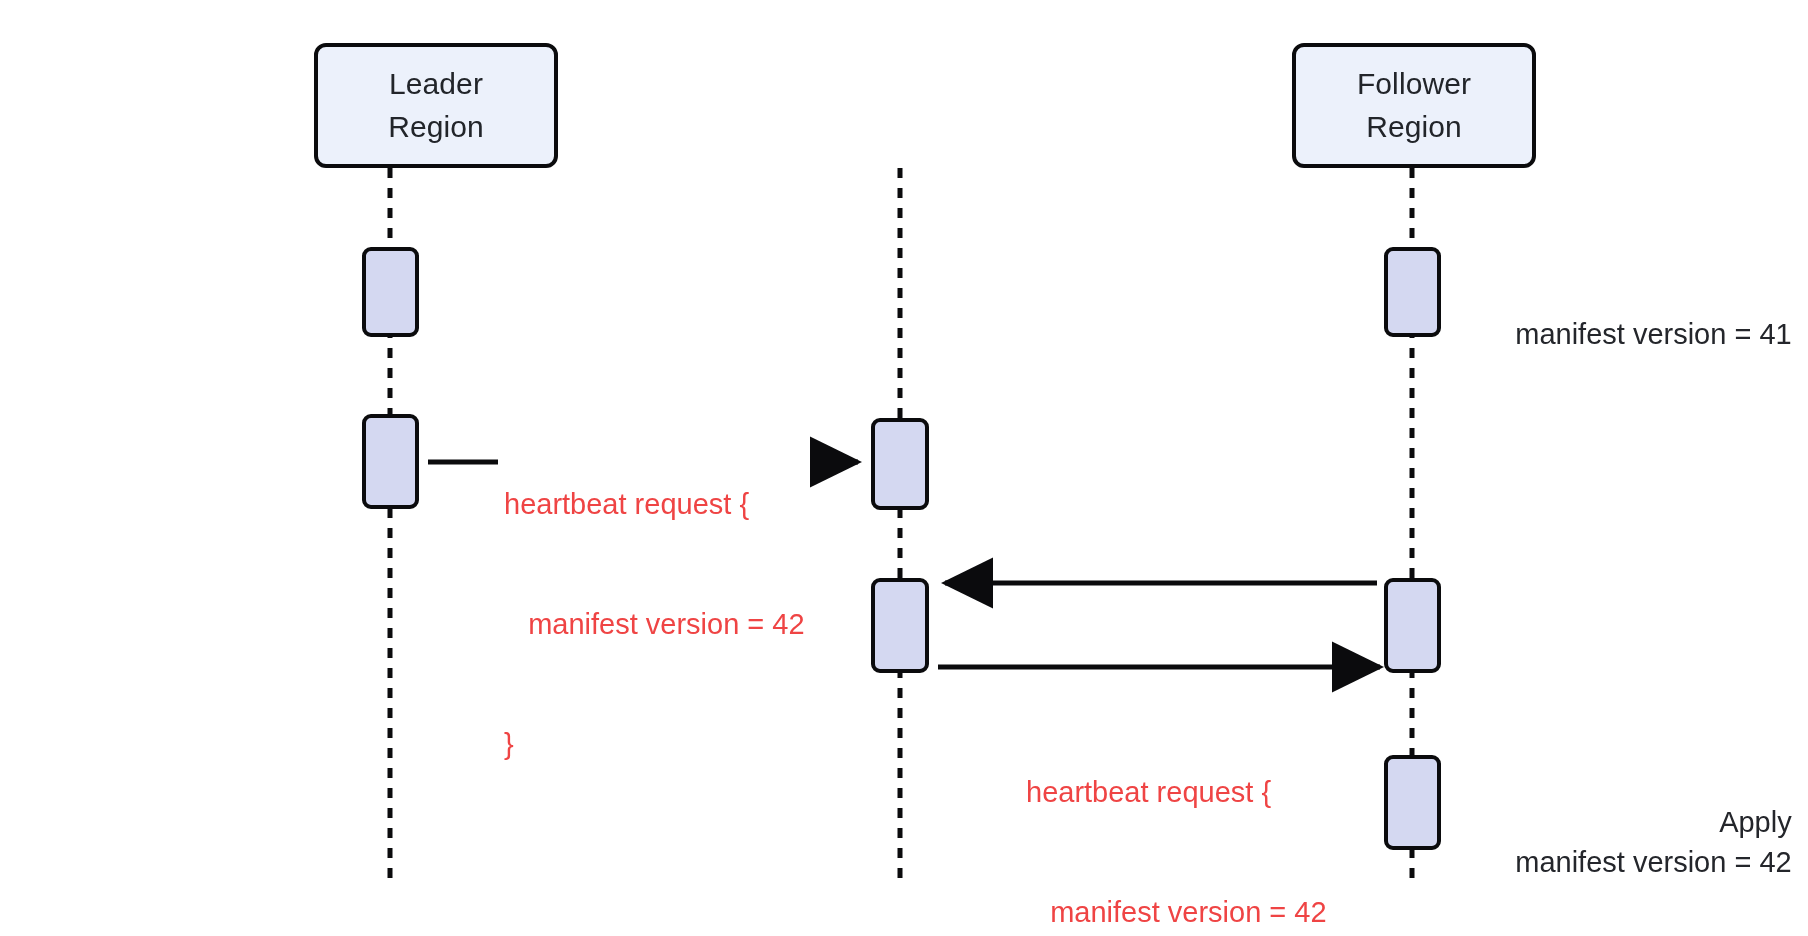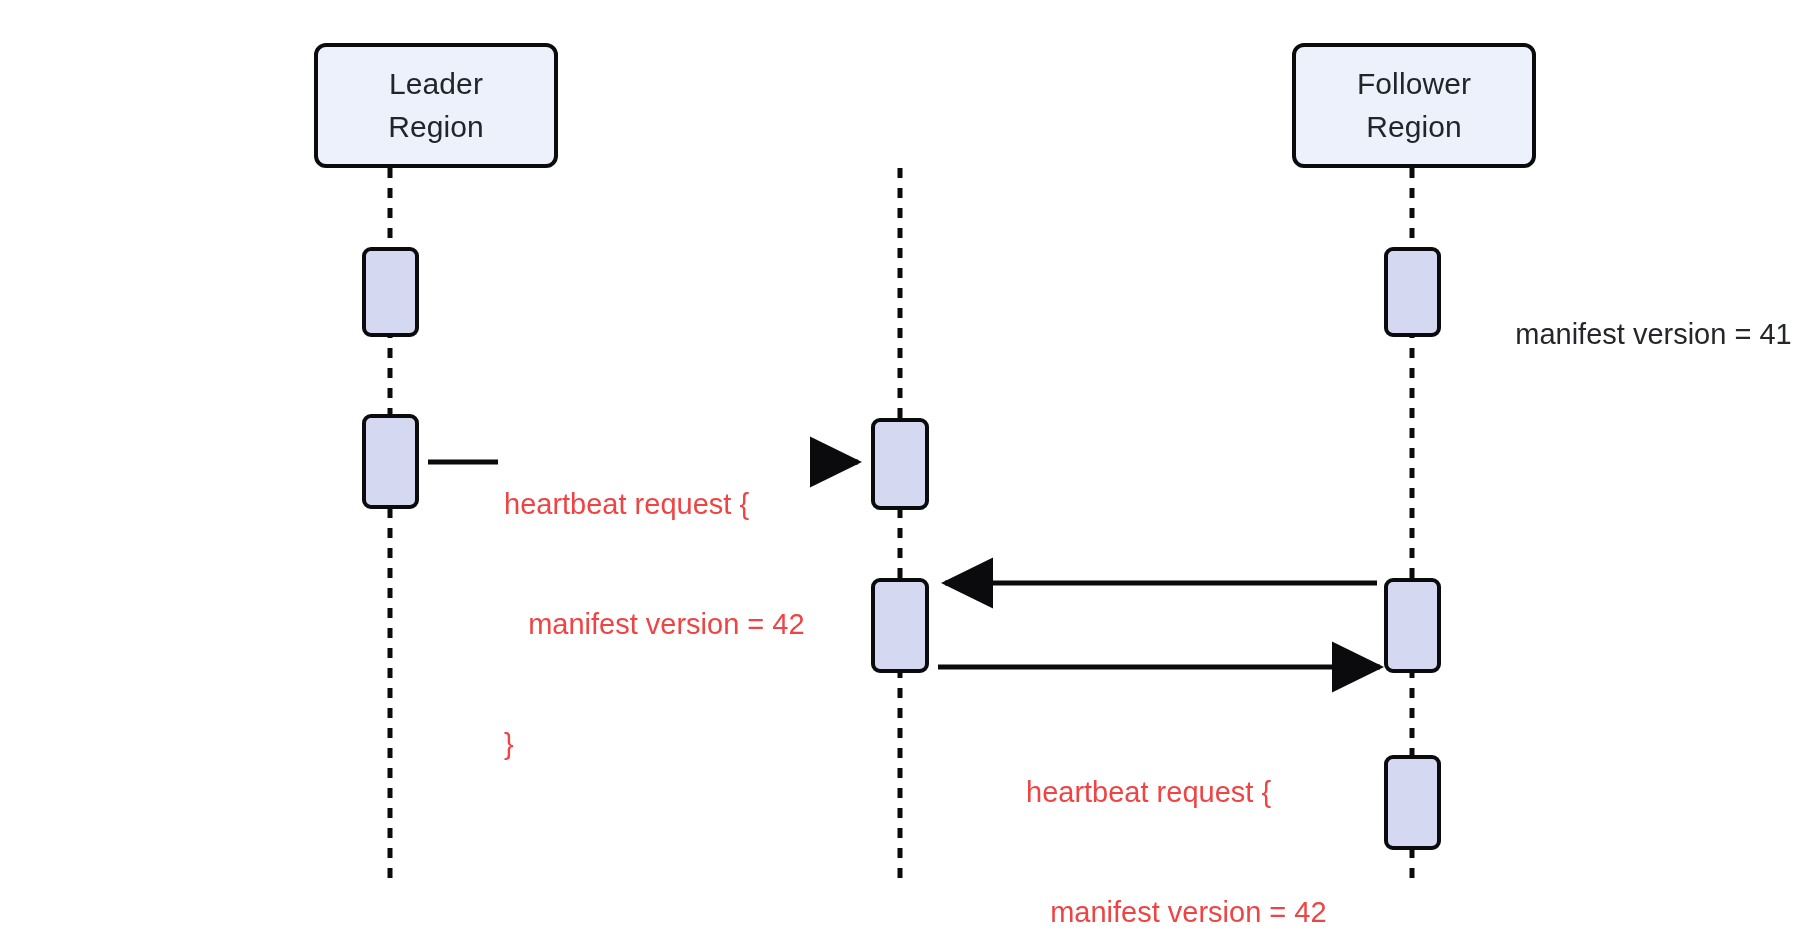--- a/index.html
+++ b/index.html
@@ -126,20 +126,24 @@
 
   <div class="activation" style="left:1384px; top:578px; width:57px; height:95px;"></div>
 
   <div class="activation" style="left:1384px; top:755px; width:57px; height:95px;"></div>
 
 
   <div class="note right" style="left:1483px; top:274px;">
     <span class="ln">manifest version = 41</span>
   </div>
 
+  <div class="note right" style="left:1483px; top:762px;">
+    <span class="ln">Apply</span>
+    <span class="ln">manifest version = 42</span>
+  </div>
 
   <div class="msg-label" style="left:504px; top:404px;">
     <span class="ln">heartbeat request {</span>
     <span class="ln">   manifest version = 42</span>
     <span class="ln">}</span>
   </div>
 
 
   <div class="msg-label" style="left:1026px; top:692px;">
     <span class="ln">heartbeat request {</span>

